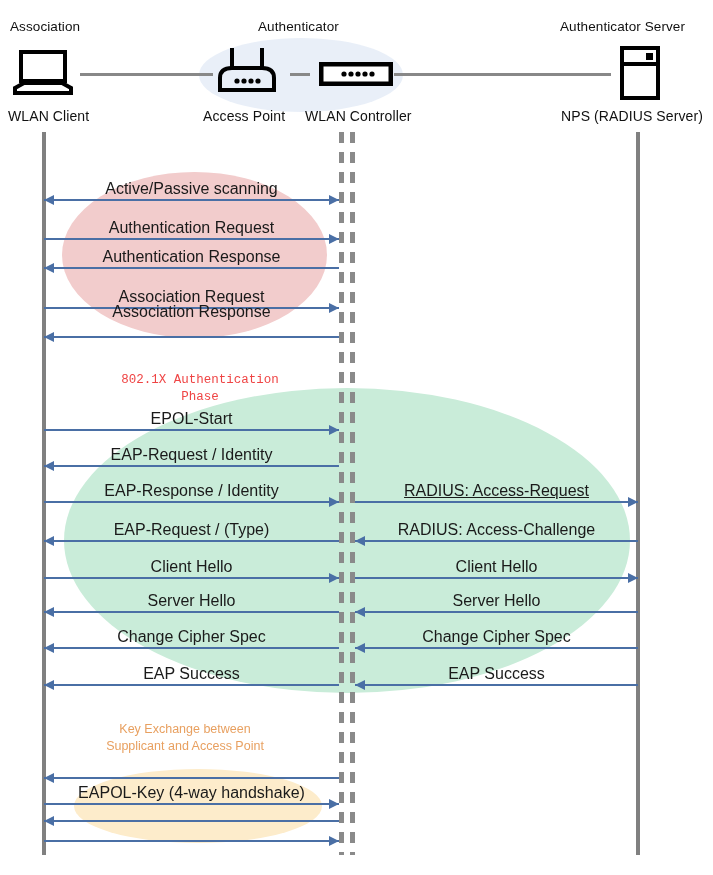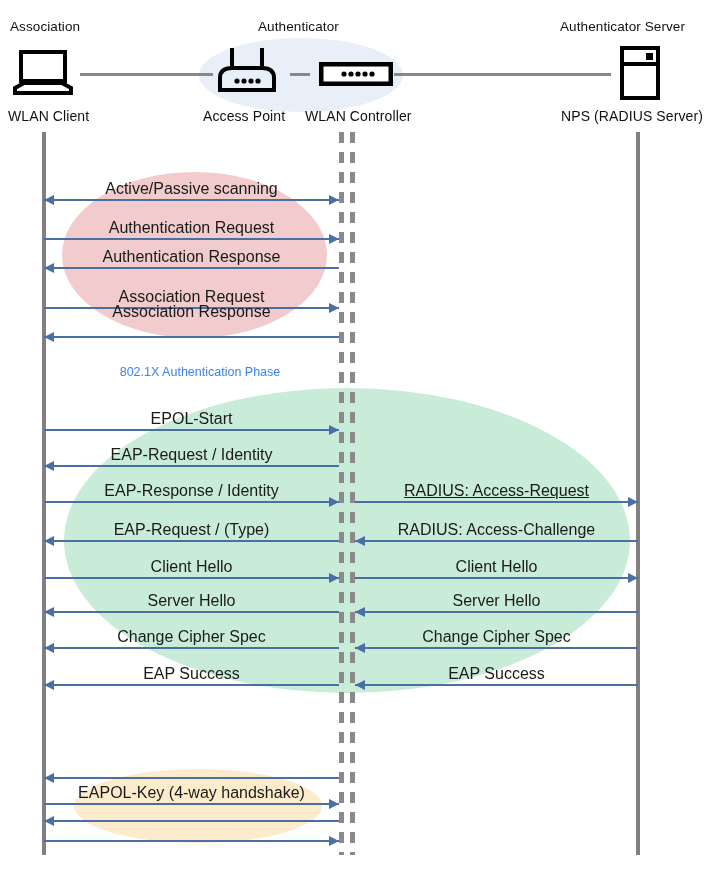--- a/index.html
+++ b/index.html
@@ -146,21 +146,23 @@
 
   <div class="phase-blob" style="left:62px; top:172px; width:265px; height:166px; background:#f2cccc;"></div>
   <div class="phase-blob" style="left:64px; top:388px; width:566px; height:305px; background:#c9ecd9;"></div>
   <div class="phase-blob" style="left:74px; top:769px; width:248px; height:74px; background:#fdeccb;"></div>
 
   <div class="lifeline" style="left:42px; top:132px; height:723px;"></div>
   <div class="lifeline-dashed" style="left:339px; top:132px; height:723px;"></div>
   <div class="lifeline-dashed" style="left:350px; top:132px; height:723px;"></div>
   <div class="lifeline" style="left:636px; top:132px; height:723px;"></div>
 
-  <div class="phase-label" style="left:100px; top:364px; width:200px; color:#3b82f6;">802.1X Authentication Phase</div>
+  <div class="phase-label" style="left:100px; top:372px; width:200px; color:#ef4444;font-family:Liberation Mono, monospace;">802.1X Authentication Phase</div>
+  <div class="phase-label" style="left:85px; top:721px; width:200px; color:#E8A060;">Key Exchange between
+Supplicant and Access Point</div>
 
   <div id="messages-layer">
       <div class="msg-line" style="left: 44px; top: 199px; width: 295px;"></div>
       <div class="arrowhead arrow-right" style="left: 329px; top: 195px;"></div>
       <div class="arrowhead arrow-left" style="left: 44px; top: 195px;"></div>
       <div class="msg-label" style="left: 191.5px; top: 180px;">Active/Passive scanning</div>
       <div class="msg-line" style="left: 44px; top: 238px; width: 295px;"></div>
       <div class="arrowhead arrow-right" style="left: 329px; top: 234px;"></div>
       <div class="msg-label" style="left: 191.5px; top: 219px;">Authentication Request</div>
       <div class="msg-line" style="left: 44px; top: 267px; width: 295px;"></div>

